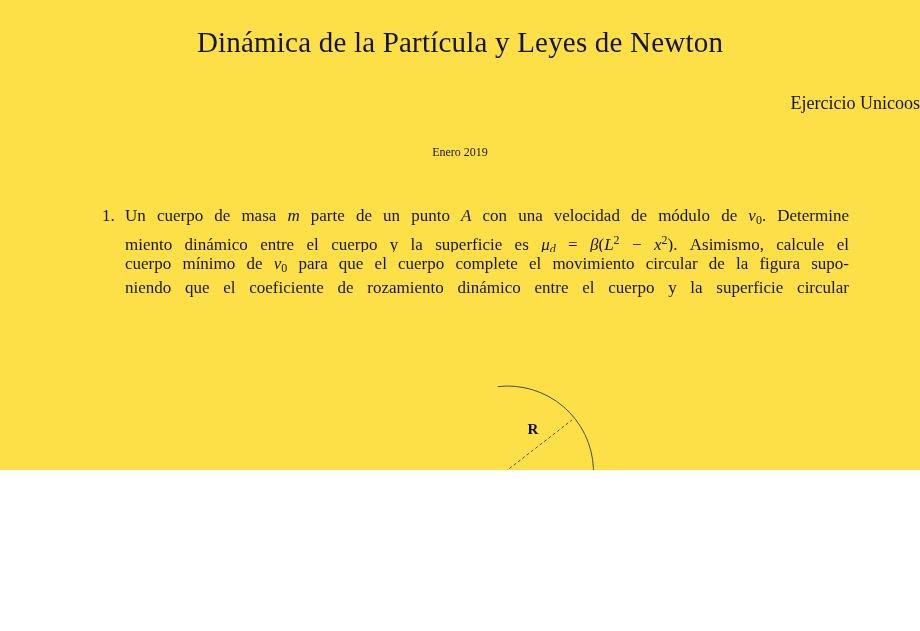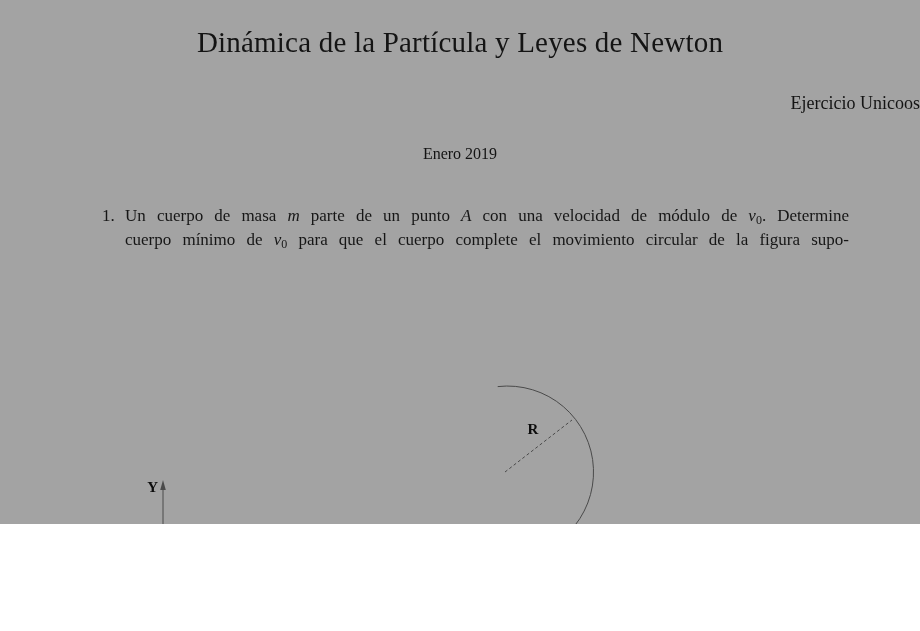--- a/index.html
+++ b/index.html
@@ -1,20 +1,20 @@
 <!DOCTYPE html>
 <html><head>
 <meta charset="utf-8">
 <style>
   html, body { margin: 0; padding: 0; background: #ffffff; }
   .page {
     position: relative;
     width: 920px;
-    height: 524px;
-    background: #a3a3a3;
+    height: 470px;
+    background: #fde047;
     font-family: "Liberation Serif", serif;
     color: #1a1a1a;
     overflow: hidden;
   }
   .doc-title {
     position: absolute;
     top: 26px; left: 0; right: 0;
     text-align: center;
     font-size: 29px;
     font-weight: normal;
@@ -26,21 +26,21 @@
     position: absolute;
     top: 93px; left: 0; right: 0;
     text-align: right;
     font-size: 18px;
     color: #141414;
   }
   .doc-date {
     position: absolute;
     top: 145px; left: 0; right: 0;
     text-align: center;
-    font-size: 16px;
+    font-size: 12px;
     color: #141414;
   }
   .problem {
     position: absolute;
     left: 102px;
     top: 204px;
     width: 747px;
     font-size: 17px;
     line-height: 24px;
     color: #161616;
@@ -80,21 +80,23 @@
 
 <div class="page">
 
   <h1 class="doc-title">Dinámica de la Partícula y Leyes de Newton</h1>
   <div class="doc-author">Ejercicio Unicoos</div>
   <div class="doc-date">Enero 2019</div>
 
   <div class="problem">
     <span class="item-no">1.</span>
     <div class="pline just"><span>Un cuerpo de masa </span><span class="mi">m</span><span> parte de un punto </span><span class="mi">A</span><span> con una velocidad de módulo de </span><span class="mi">v</span><span class="msub">0</span><span>. Determine</span></div>
+    <div class="pline just"><span>miento dinámico entre el cuerpo y la superficie es </span><span class="mi">μ</span><span class="mi msub">d</span><span> = </span><span class="mi">β</span><span>(</span><span class="mi">L</span><span class="msup">2</span><span> − </span><span class="mi">x</span><span class="msup">2</span><span>). Asimismo, calcule el</span></div>
     <div class="pline just"><span>cuerpo mínimo de </span><span class="mi">v</span><span class="msub">0</span><span> para que el cuerpo complete el movimiento circular de la figura supo-</span></div>
+    <div class="pline just"><span>niendo que el coeficiente de rozamiento dinámico entre el cuerpo y la superficie circular</span></div>
   </div>
 
   <svg class="fig-svg" width="920" height="631" viewBox="0 0 920 631">
     <defs>
       <pattern id="dots" width="4.5" height="4.5" patternUnits="userSpaceOnUse">
         <circle cx="2" cy="2" r="0.7" fill="#8a8a8a"></circle>
       </pattern>
     </defs>
 
     <g fill="none" stroke-width="1" stroke="#4a4a4a">

